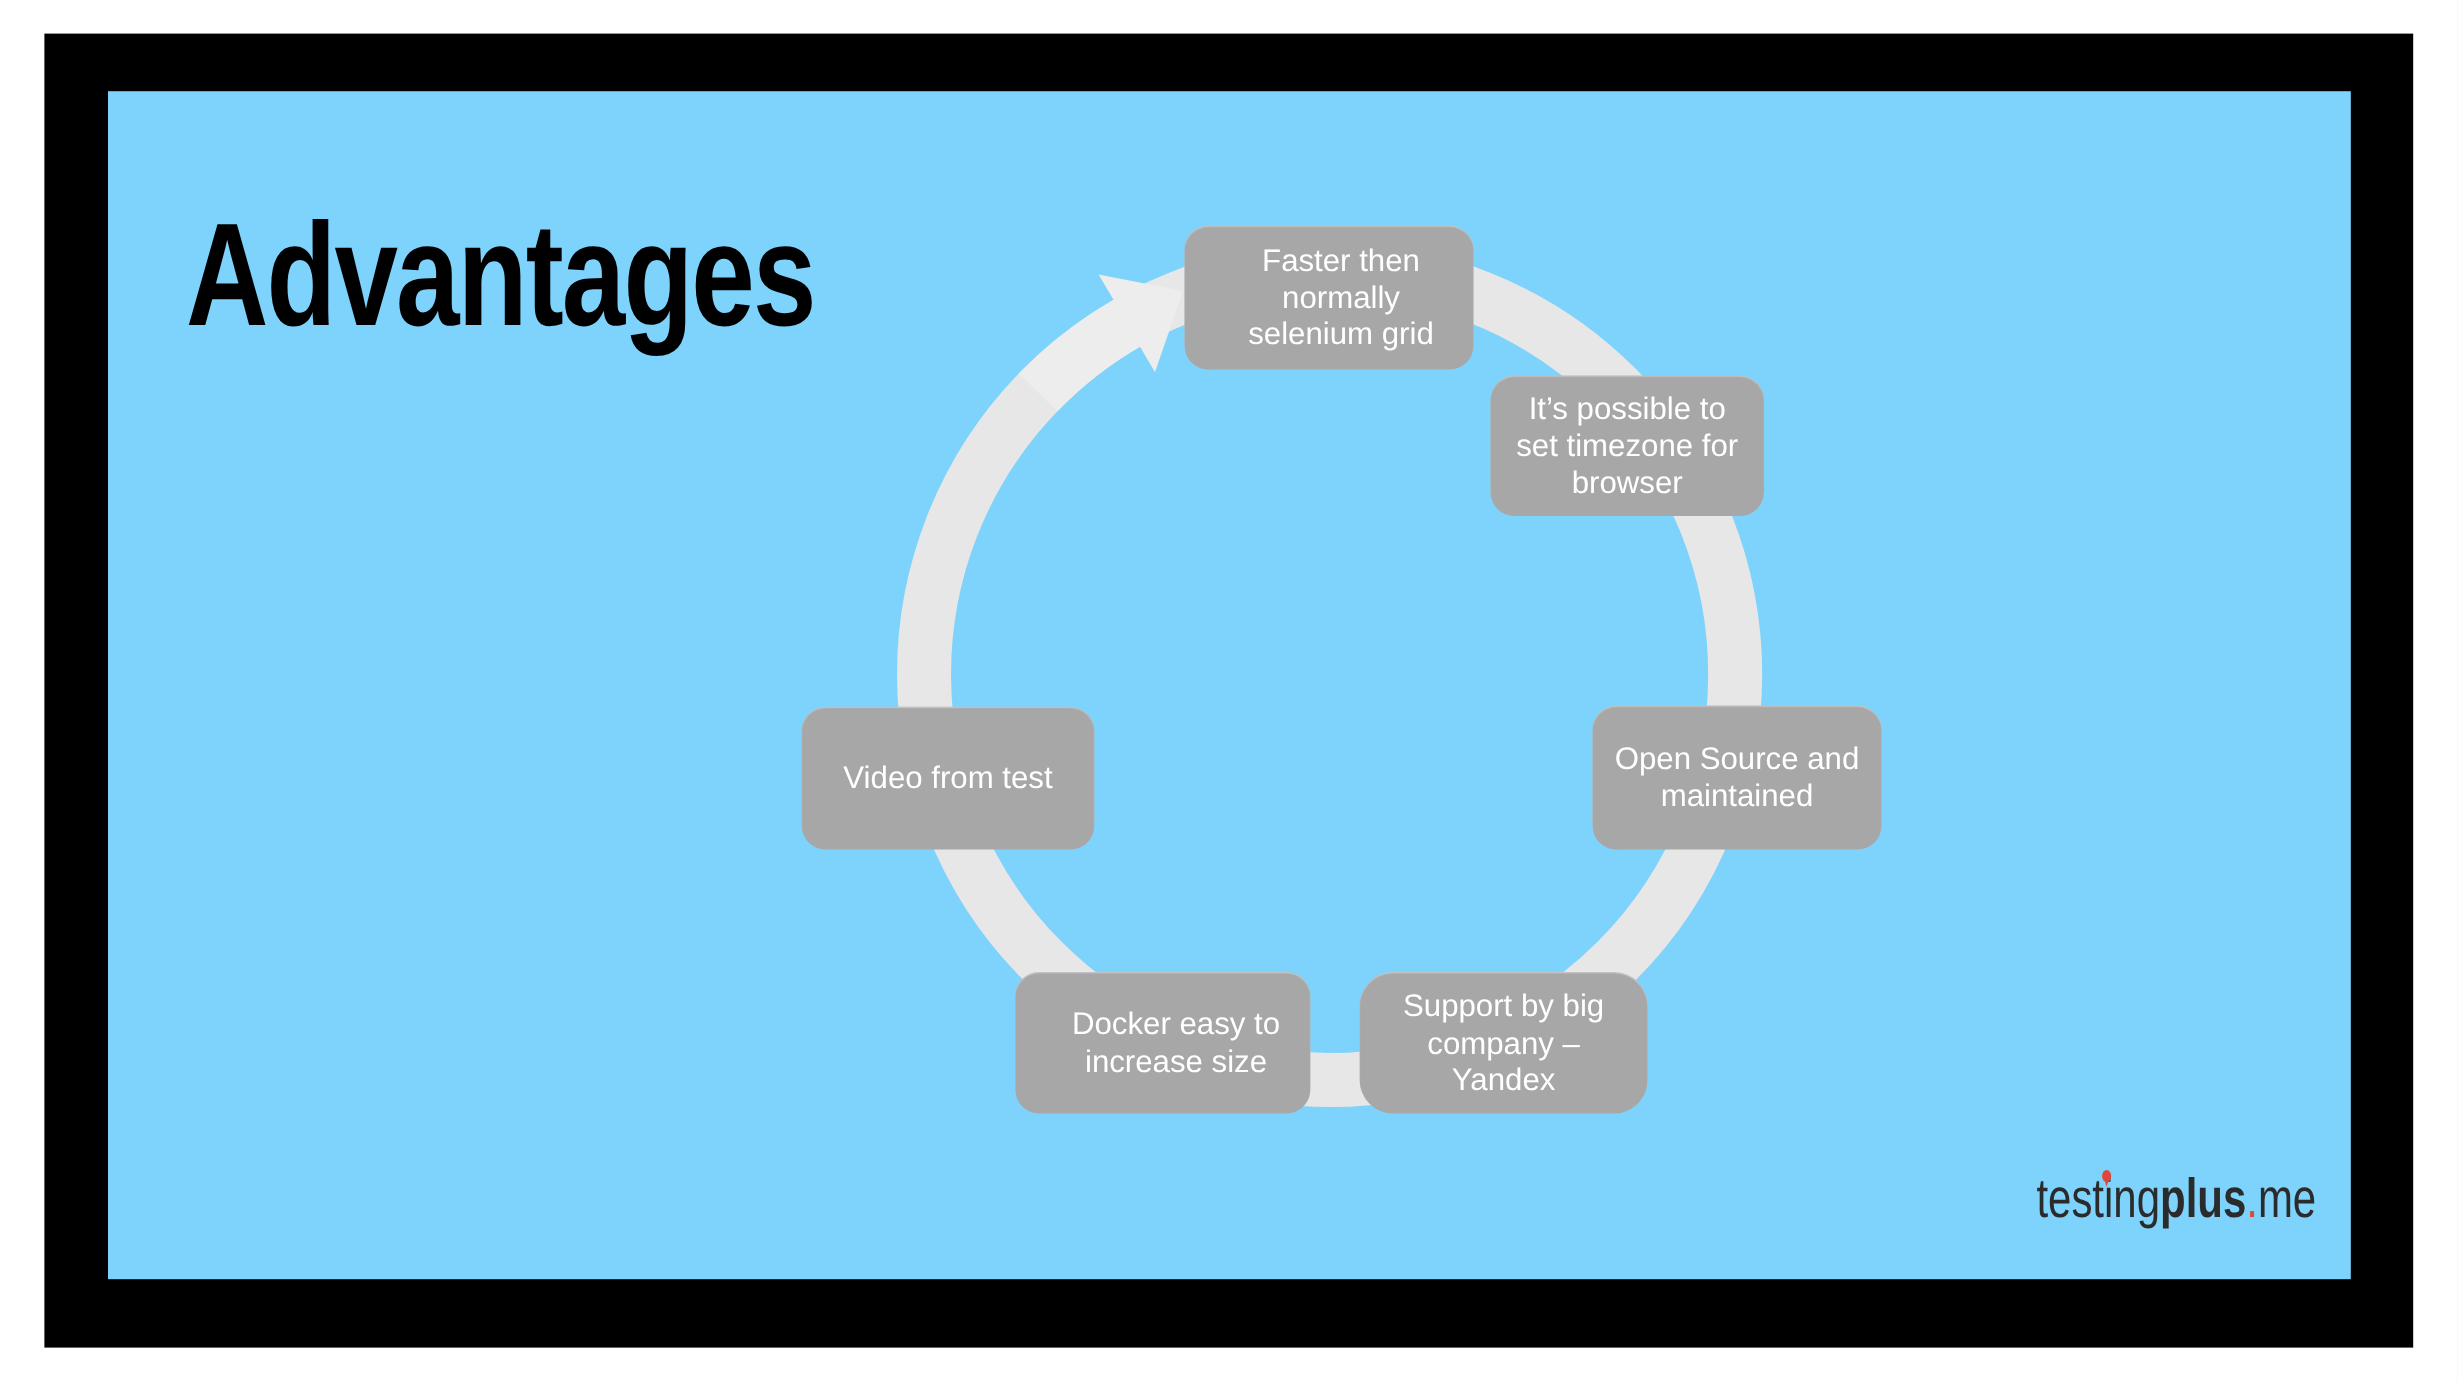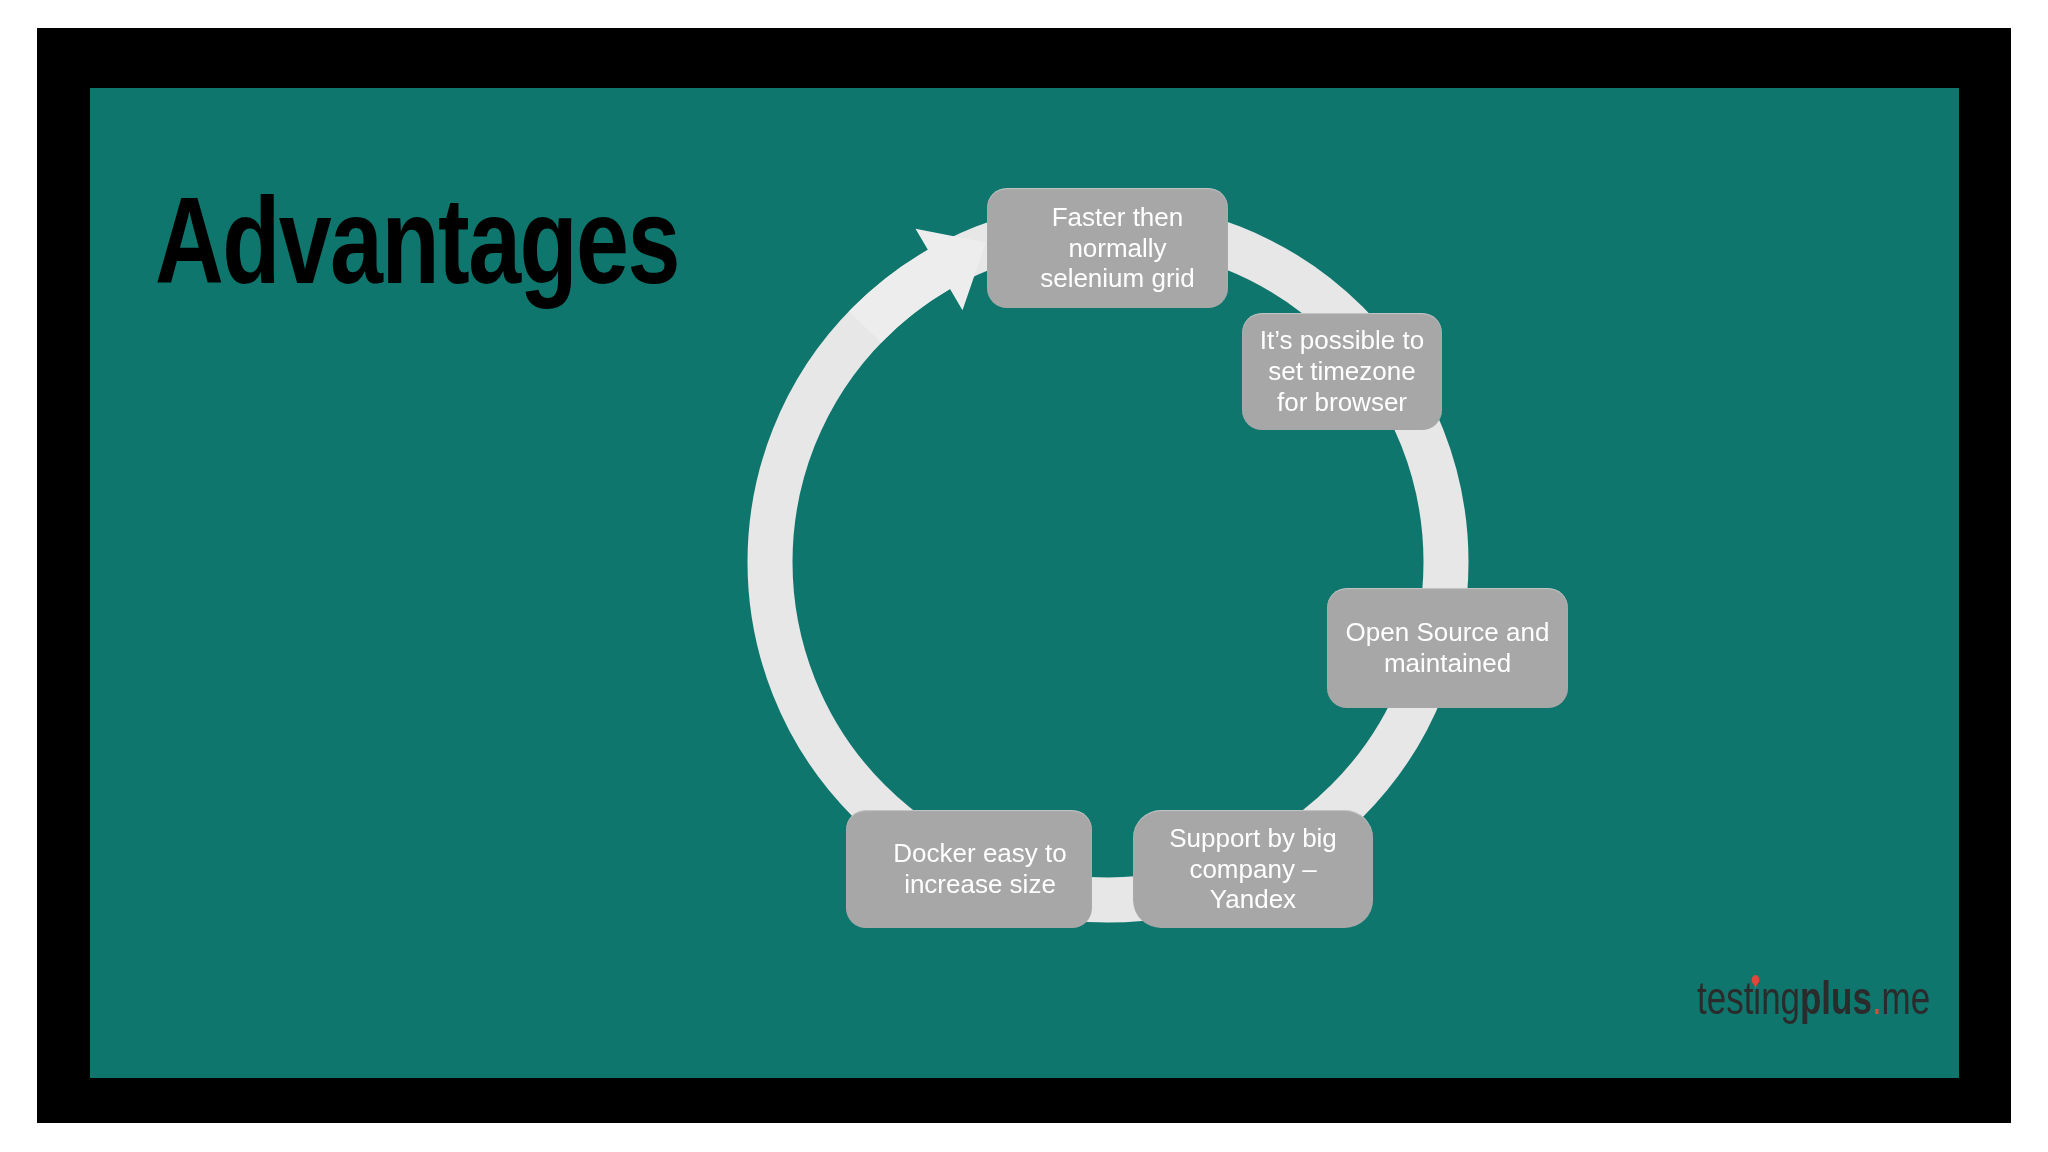--- a/index.html
+++ b/index.html
@@ -6,43 +6,43 @@
   .page {
     position:relative; width:2048px; height:1152px;
     background:#ffffff; overflow:hidden;
     font-family:"Liberation Sans", sans-serif;
   }
   .frame {
     position:absolute; left:37px; top:28px; width:1974px; height:1095px;
     background:#000000;
   }
   .slide {
-    position:absolute; left:90px; top:88px; width:1869px; height:990px;
-    background:#0f766e;
+    position:absolute; left:90px; top:76px; width:1869px; height:990px;
+    background:#7dd3fc;
   }
   .title {
     position:absolute; left:155px; top:172px;
     font-size:122px; font-weight:bold; color:#000000;
     letter-spacing:-2px; line-height:1; white-space:nowrap;
     transform:scaleX(0.78); transform-origin:left top;
   }
   .ring-svg { position:absolute; left:0; top:0; width:2048px; height:1152px; }
   .node {
     position:absolute;
     background:#a7a7a7;
     border-radius:20px;
     color:#ffffff;
     display:flex; align-items:center; justify-content:center;
     text-align:center;
     font-size:26px; line-height:1.18;
     padding:0 12px; box-sizing:border-box;
     box-shadow: inset 0 1px 1px rgba(255,255,255,0.35);
   }
   .node-faster    { left:987px;  top:188px; width:241px; height:120px;padding-left:32px; }
-  .node-timezone  { left:1242px; top:313px; width:200px; height:117px; }
+  .node-timezone  { left:1242px; top:313px; width:228px; height:117px; }
   .node-opensource{ left:1307px; top:588px; width:241px; height:120px;margin-left:20px; }
   .node-support   { left:1133px; top:810px; width:240px; height:118px;border-radius:28px; }
   .node-docker    { left:846px;  top:810px; width:246px; height:118px;padding-left:34px; }
   .node-video     { left:668px;  top:589px; width:244px; height:119px; }
   .node-vnc       { left:733px;  top:313px; width:240px; height:115px; }
   .logo {
     position:absolute; left:1697px; top:975px;
     font-size:46px; line-height:1; color:#2b2b2b; white-space:nowrap;
     transform:scaleX(0.76); transform-origin:left top;
   }
@@ -89,17 +89,20 @@
   </div>
   <div class="node node-opensource">
     <span>Open Source and maintained</span>
   </div>
   <div class="node node-support">
     <span>Support by big company – Yandex</span>
   </div>
   <div class="node node-docker">
     <span>Docker easy to increase size</span>
   </div>
+  <div class="node node-video">
+    <span>Video from test</span>
+  </div>
 
   <div class="logo">
     <span>test</span><span class="ing"><span class="pin"></span><span>ing</span></span><span class="bold">plus</span><span class="red-dot">.</span><span>me</span>
   </div>
 </div>
 
 </body></html>

